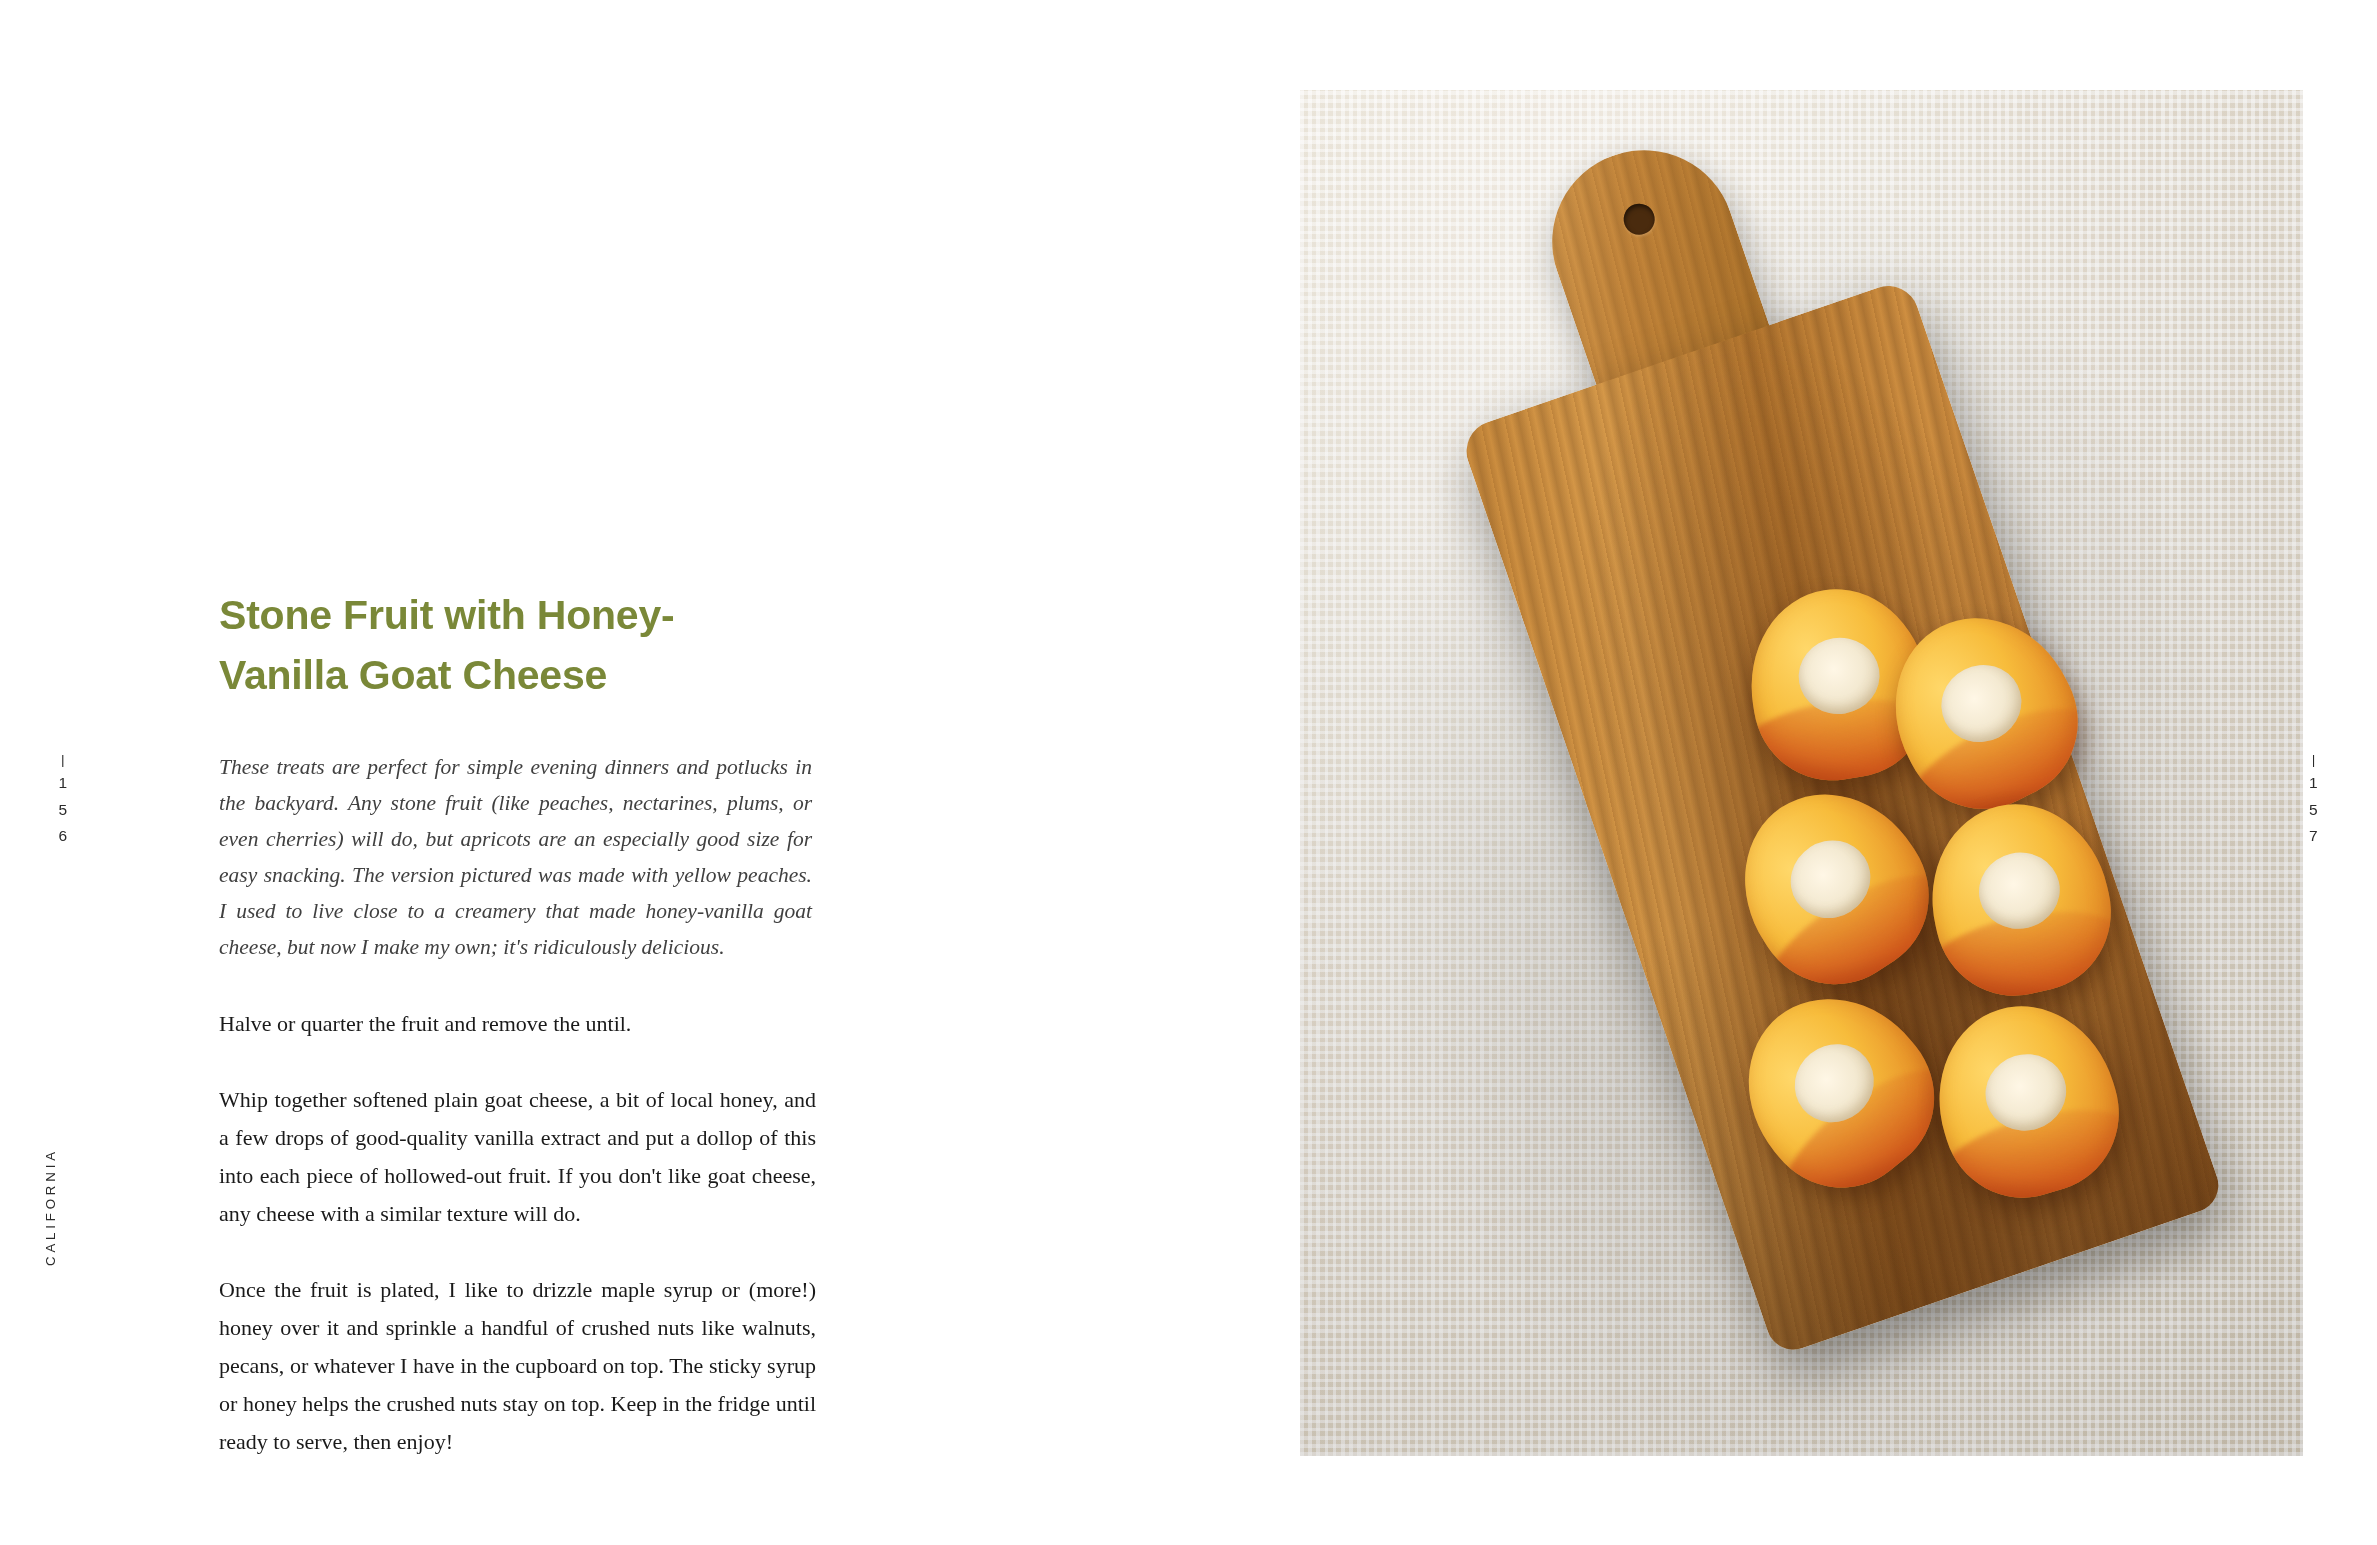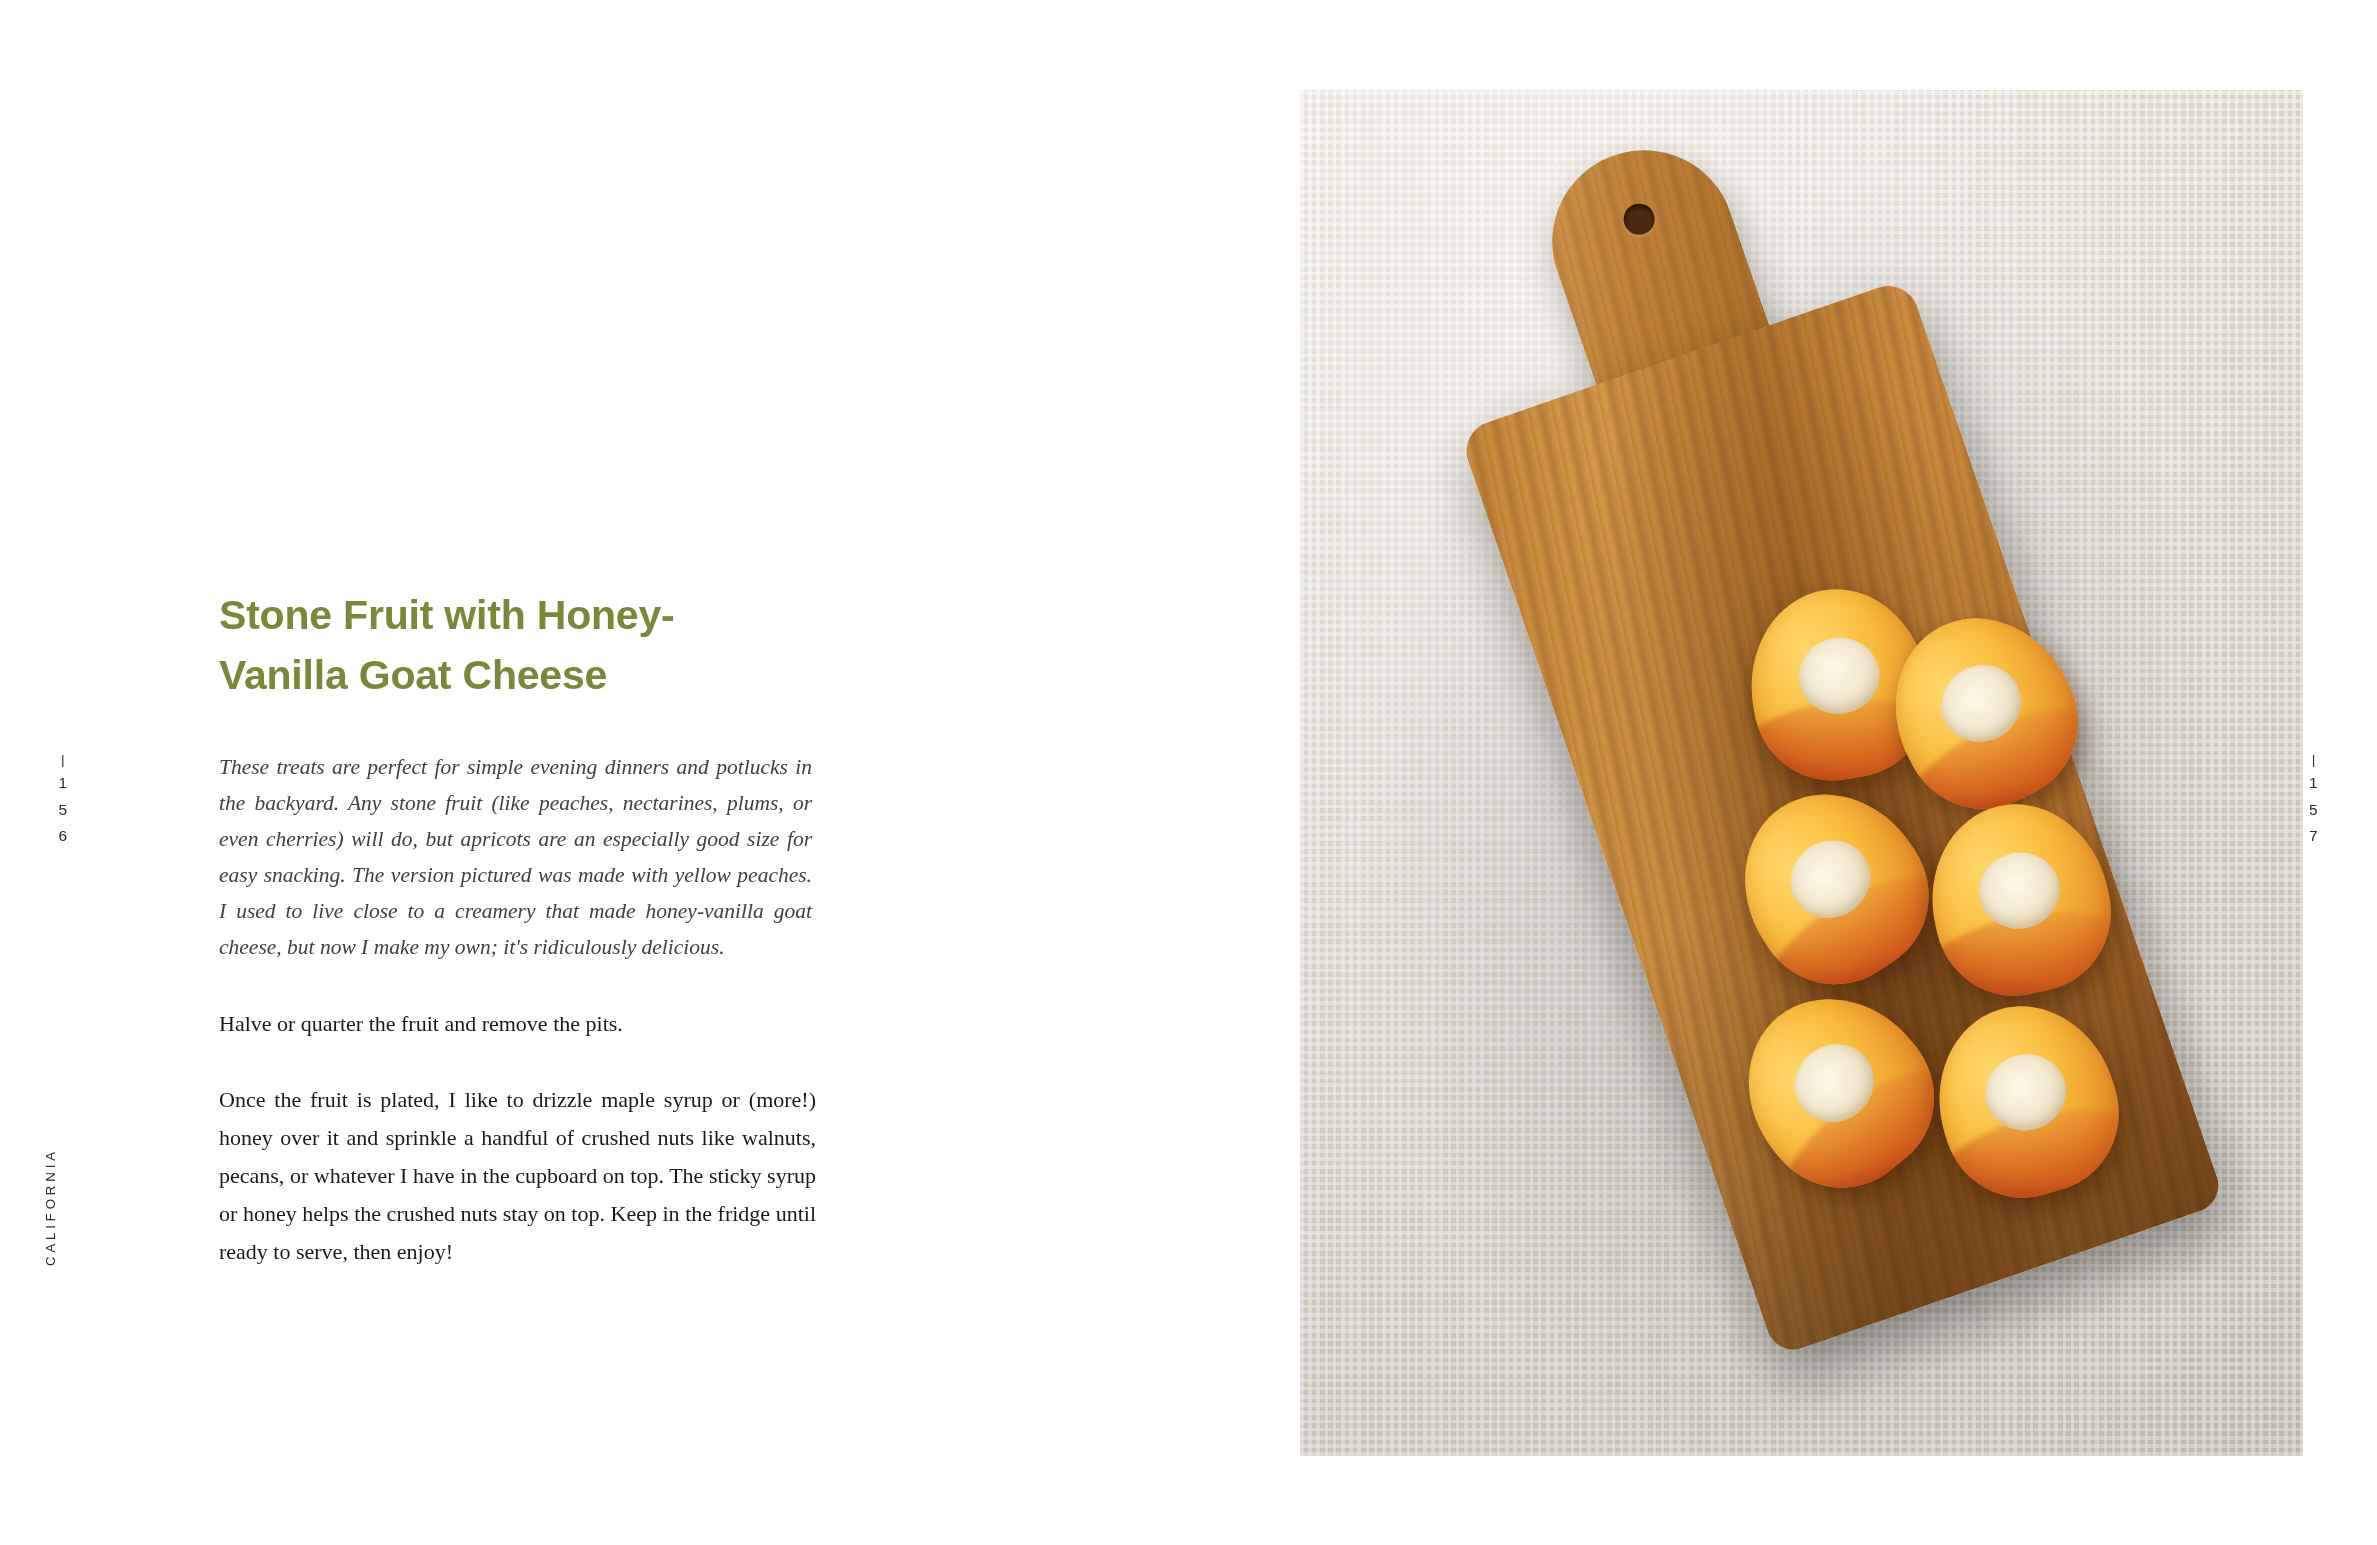--- a/index.html
+++ b/index.html
@@ -277,21 +277,22 @@
       <span class="folio-digit">1</span>
       <span class="folio-digit">5</span>
       <span class="folio-digit">6</span>
     </div>
 
     <div class="running-head running-head-left">CALIFORNIA</div>
 
     <div class="content-left">
       <h1 class="recipe-title">Stone Fruit with Honey-Vanilla Goat Cheese</h1>
       <p class="intro">These treats are perfect for simple evening dinners and potlucks in the backyard. Any stone fruit (like peaches, nectarines, plums, or even cherries) will do, but apricots are an especially good size for easy snacking. The version pictured was made with yellow peaches. I used to live close to a creamery that made honey-vanilla goat cheese, but now I make my own; it's ridiculously delicious.</p>
-      <p class="body-par">Halve or quarter the fruit and remove the pits.</p>
+      <p class="body-par">Halve or quarter the fruit and remove the until.</p>
+      <p class="body-par">Whip together softened plain goat cheese, a bit of local honey, and a few drops of good-quality vanilla extract and put a dollop of this into each piece of hollowed-out fruit. If you don't like goat cheese, any cheese with a similar texture will do.</p>
       <p class="body-par">Once the fruit is plated, I like to drizzle maple syrup or (more!) honey over it and sprinkle a handful of crushed nuts like walnuts, pecans, or whatever I have in the cupboard on top. The sticky syrup or honey helps the crushed nuts stay on top. Keep in the fridge until ready to serve, then enjoy!</p>
     </div>
   </div>
 
   <div class="page-right">
 
     <div class="folio" style="right:50px; top:750px; width:27.4px; text-align:center; position:absolute;">
       <span class="folio-dash">|</span>
       <span class="folio-digit">1</span>
       <span class="folio-digit">5</span>

